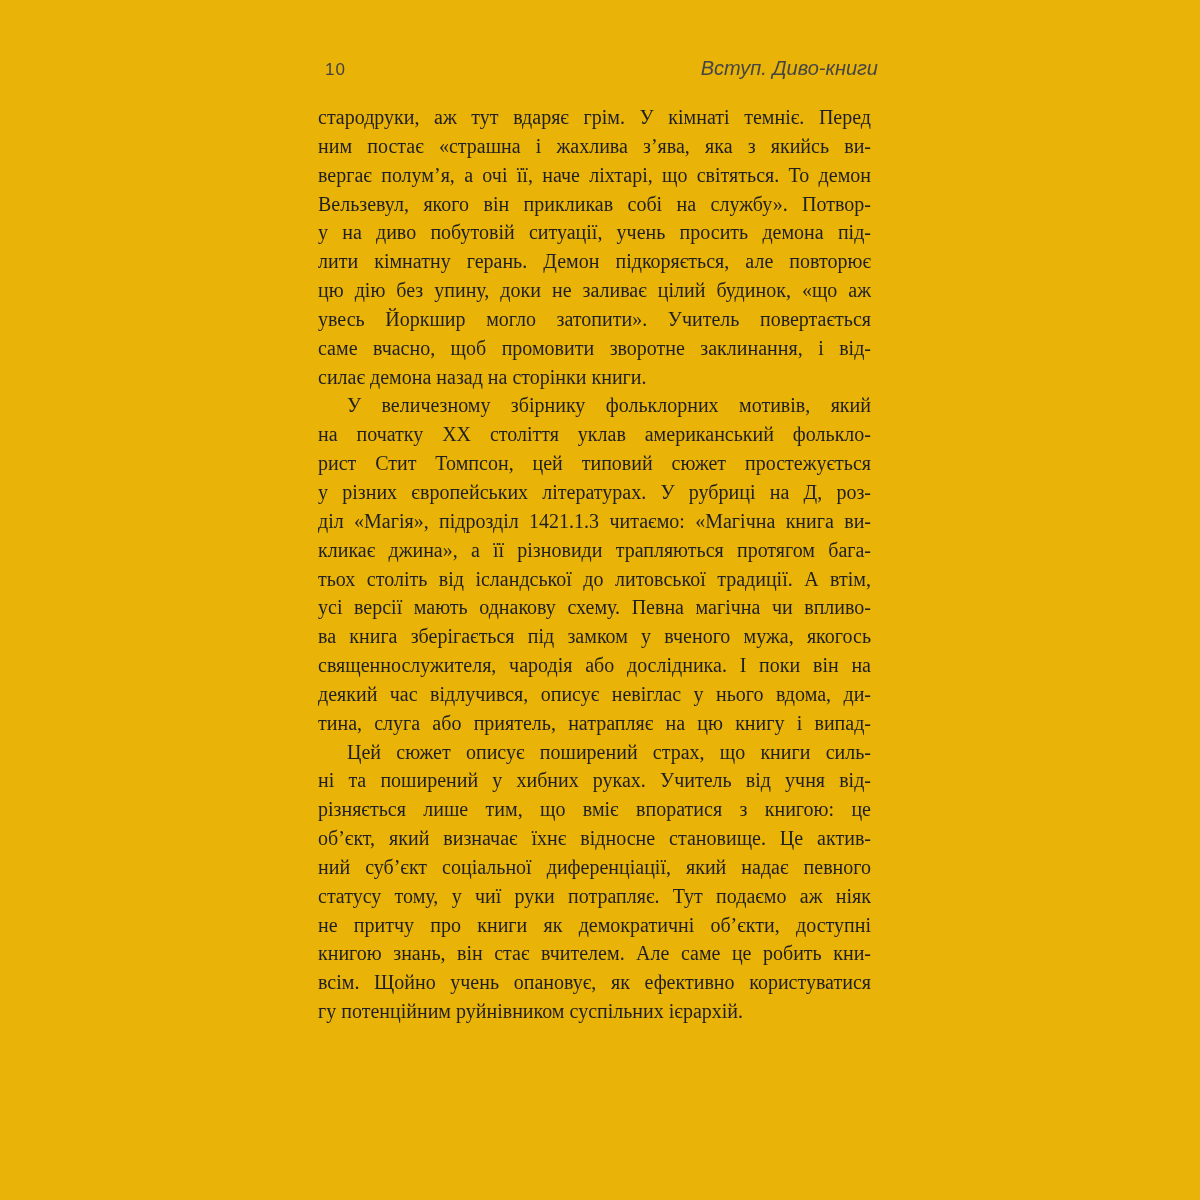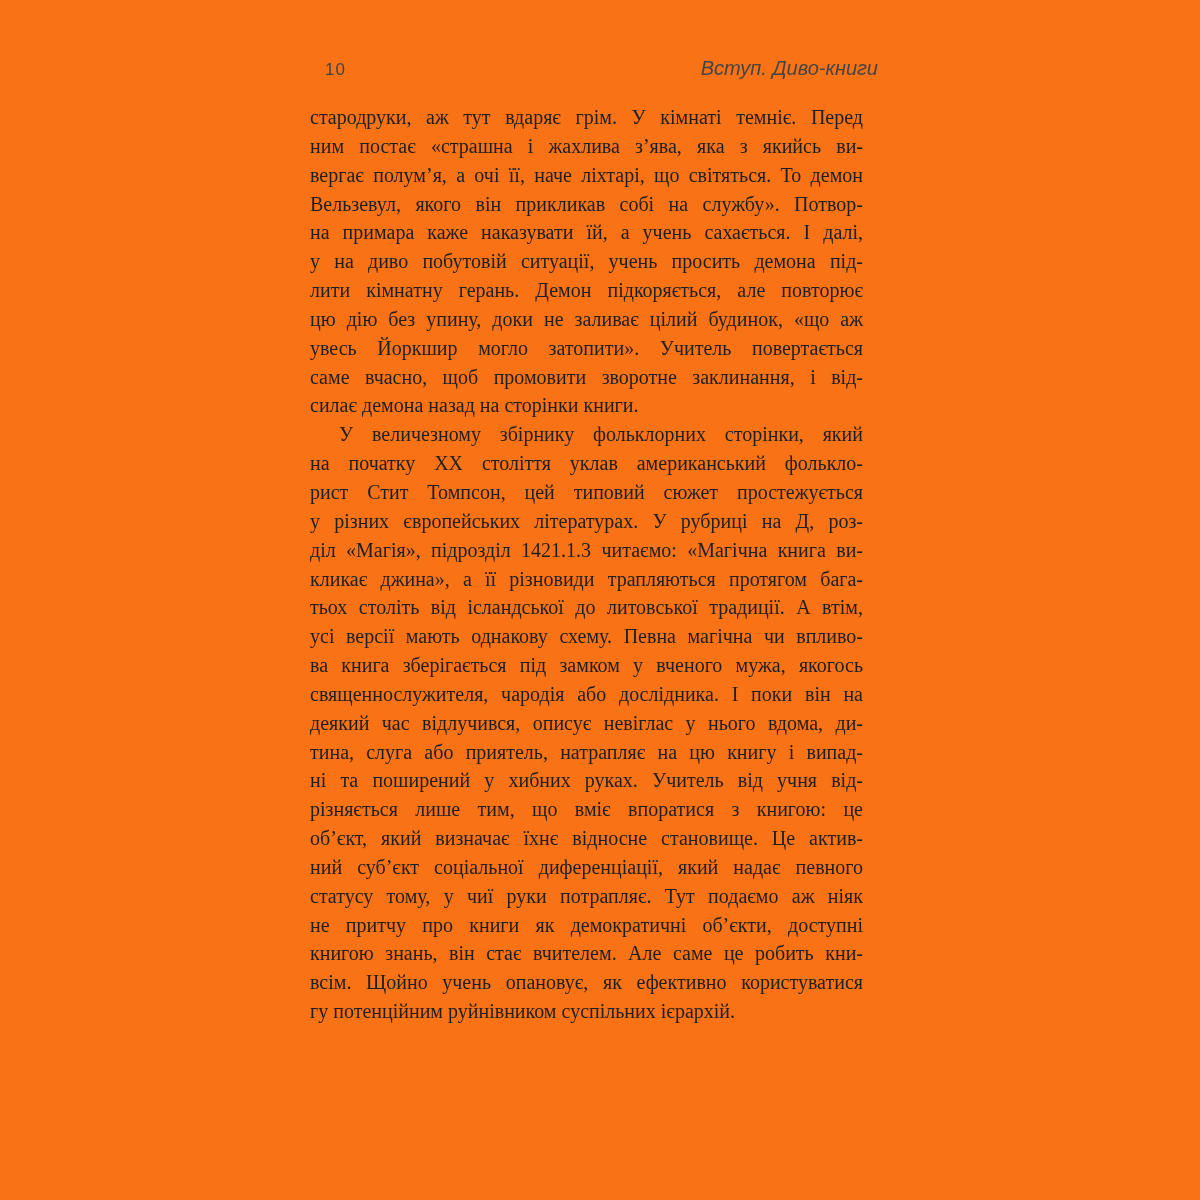--- a/index.html
+++ b/index.html
@@ -4,21 +4,21 @@
 <style>
   html, body { margin: 0; padding: 0; }
   body {
     width: 1200px; height: 1200px;
     background: #ffffff;
     font-family: "Liberation Serif", serif;
   }
   .page {
     position: relative;
     width: 1200px; height: 1200px;
-    background: #f97316;
+    background: #eab308;
     overflow: hidden;
   }
   .header-row {
     position: absolute;
     left: 325px; top: 57px;
     width: 553px;
     display: flex;
     justify-content: space-between;
     align-items: baseline;
   }
@@ -29,21 +29,21 @@
     color: #424242;
   }
   .running-head {
     font-family: "Liberation Sans", sans-serif;
     font-style: italic;
     font-size: 20px;
     color: #454545;
   }
   .textblock {
     position: absolute;
-    left: 310px; top: 103px;
+    left: 318px; top: 103px;
     width: 553px;
     font-size: 20px;
     line-height: 28.85px;
     color: #1f1f1f;
   }
   .para { margin: 0; }
   .line {
     text-align: justify;
     text-align-last: justify;
   }
@@ -60,45 +60,45 @@
     <span class="running-head">Вступ. Диво-книги</span>
   </div>
 
   <div class="textblock">
 
     <div class="para">
       <div class="line">стародруки, аж тут вдаряє грім. У кімнаті темніє. Перед</div>
       <div class="line">ним постає «страшна і жахлива з’ява, яка з якийсь ви-</div>
       <div class="line">вергає полум’я, а очі її, наче ліхтарі, що світяться. То демон</div>
       <div class="line">Вельзевул, якого він прикликав собі на службу». Потвор-</div>
-      <div class="line">на примара каже наказувати їй, а учень сахається. І далі,</div>
       <div class="line">у на диво побутовій ситуації, учень просить демона під-</div>
       <div class="line">лити кімнатну герань. Демон підкоряється, але повторює</div>
       <div class="line">цю дію без упину, доки не заливає цілий будинок, «що аж</div>
       <div class="line">увесь Йоркшир могло затопити». Учитель повертається</div>
       <div class="line">саме вчасно, щоб промовити зворотне заклинання, і від-</div>
       <div class="line last">силає демона назад на сторінки книги.</div>
     </div>
 
     <div class="para">
-      <div class="line indent">У величезному збірнику фольклорних сторінки, який</div>
+      <div class="line indent">У величезному збірнику фольклорних мотивів, який</div>
       <div class="line">на початку XX століття уклав американський фолькло-</div>
       <div class="line">рист Стит Томпсон, цей типовий сюжет простежується</div>
       <div class="line">у різних європейських літературах. У рубриці на Д, роз-</div>
       <div class="line">діл «Магія», підрозділ 1421.1.3 читаємо: «Магічна книга ви-</div>
       <div class="line">кликає джина», а її різновиди трапляються протягом бага-</div>
       <div class="line">тьох століть від ісландської до литовської традиції. А втім,</div>
       <div class="line">усі версії мають однакову схему. Певна магічна чи впливо-</div>
       <div class="line">ва книга зберігається під замком у вченого мужа, якогось</div>
       <div class="line">священнослужителя, чародія або дослідника. І поки він на</div>
       <div class="line">деякий час відлучився, описує невіглас у нього вдома, ди-</div>
       <div class="line">тина, слуга або приятель, натрапляє на цю книгу і випад-</div>
     </div>
 
     <div class="para">
+      <div class="line indent">Цей сюжет описує поширений страх, що книги силь-</div>
       <div class="line">ні та поширений у хибних руках. Учитель від учня від-</div>
       <div class="line">різняється лише тим, що вміє впоратися з книгою: це</div>
       <div class="line">об’єкт, який визначає їхнє відносне становище. Це актив-</div>
       <div class="line">ний суб’єкт соціальної диференціації, який надає певного</div>
       <div class="line">статусу тому, у чиї руки потрапляє. Тут подаємо аж ніяк</div>
       <div class="line">не притчу про книги як демократичні об’єкти, доступні</div>
       <div class="line">книгою знань, він стає вчителем. Але саме це робить кни-</div>
       <div class="line">всім. Щойно учень опановує, як ефективно користуватися</div>
       <div class="line last">гу потенційним руйнівником суспільних ієрархій.</div>
     </div>

